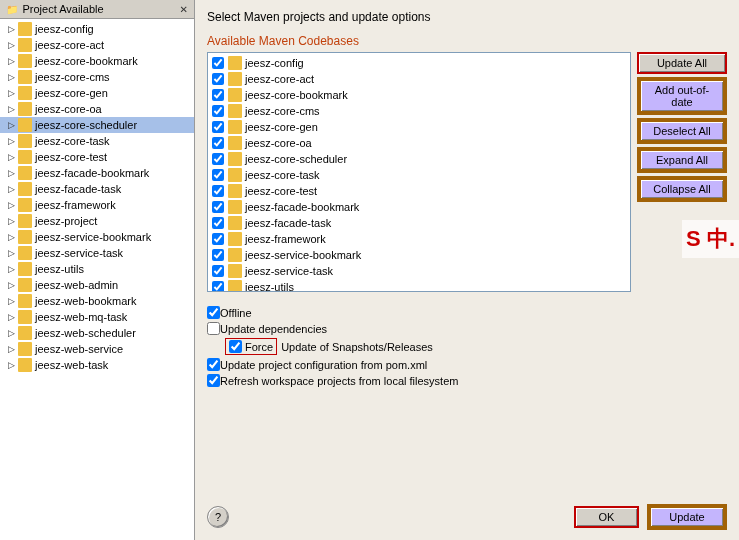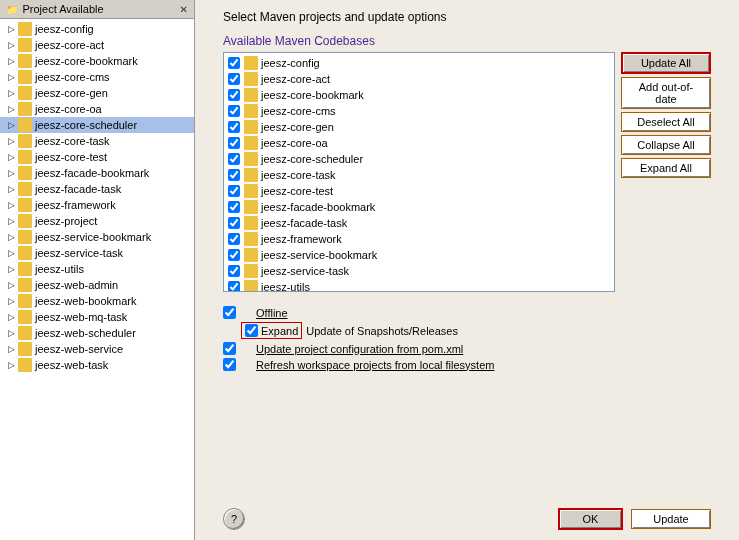--- a/index.html
+++ b/index.html
@@ -83,38 +83,38 @@
     .tree-item-folder {
       background: #f0c040;
     }
     .tree-item-label {
       font-size: 11px;
     }
 
     
     .dialog-panel {
       flex: 1;
-      padding: 10px 28px;
+      padding: 10px 12px;
       background: #f0ece4;
       display: flex;
       flex-direction: column;
       position: relative;
     }
     .dialog-title {
       font-size: 12px;
       color: #000;
       margin-bottom: 10px;
       font-weight: normal;
     }
 
     
     .codebases-label {
       font-size: 12px;
       margin-bottom: 4px;
-      color: #4c1d95;
+      color: #c2410c;
     }
     .codebases-container {
       display: flex;
       gap: 6px;
       margin-bottom: 8px;
     }
     .codebases-list-wrap {
       flex: 1;
       border: 1px solid #7f9db9;
       background: #fff;
@@ -151,43 +151,42 @@
     
     .buttons-col {
       display: flex;
       flex-direction: column;
       gap: 3px;
       width: 90px;
     }
     .btn {
       padding: 3px 8px;
       font-size: 11px;
-      background: #ffffff;
-      border: 1px solid #a16207;
+      background: #c4b5fd;
+      border: 4px solid #a16207;
       cursor: pointer;
       text-align: center;
       min-width: 80px;
       color: #000;
       box-shadow: 1px 1px 0 #fff inset, -1px -1px 0 #808080 inset;
     }
     .btn.highlighted-btn {
       border: 2px solid #c00000;
       background: #d4d0c8;
     }
 
     
     .options-section {
       margin-top: 6px;
     }
     .option-row {
       display: flex;
       align-items: center;
-      gap: 20px;
+      gap: 0;
       margin-bottom: 3px;
-      text-decoration: underline;
     }
     .option-row input[type="checkbox"] {
       width: 13px;
       height: 13px;
     }
     .option-label {
       font-size: 11px;
       color: #000;
     }
     .force-row {
@@ -453,47 +452,52 @@
             <input type="checkbox" checked="" style="">
             <span class="codebases-item-icon"></span>
             <span class="codebases-item-label">jeesz-utils</span>
           </li>
         </ul>
     </div>
     <div class="buttons-col">
       <button class="btn highlighted-btn">Update All</button>
       <button class="btn">Add out-of-date</button>
       <button class="btn">Deselect All</button>
+      <button class="btn">Expand All</button>
       <button class="btn">Collapse All</button>
-      <button class="btn">Expand All</button>
     </div>
   </div>
 
   <div class="options-section">
     <div class="option-row">
       <input type="checkbox" id="offline" checked="" style="">
       <label class="option-label" for="offline">Offline</label>
     </div>
+    <div class="option-row">
+      <input type="checkbox" id="updateDeps" style="">
+      <label class="option-label" for="updateDeps">Update dependencies</label>
+    </div>
     <div class="force-row">
       <span class="force-highlight">
         <input type="checkbox" id="force" checked="" style="">
-        <label class="option-label" for="force">Expand</label>
+        <label class="option-label" for="force">Force</label>
       </span>
       <label class="option-label" for="force">Update of Snapshots/Releases</label>
     </div>
     <div class="option-row">
       <input type="checkbox" id="updateConfig" checked="" style="">
       <label class="option-label" for="updateConfig">Update project configuration from pom.xml</label>
     </div>
     <div class="option-row">
       <input type="checkbox" id="refreshWorkspace" checked="" style="">
       <label class="option-label" for="refreshWorkspace">Refresh workspace projects from local filesystem</label>
     </div>
   </div>
 
   <div class="bottom-row">
     <button class="help-btn">?</button>
     <div class="spacer"></div>
     <button class="btn btn-ok highlighted-btn">OK</button>
     <button class="btn">Update</button>
   </div>
 
+  <div class="sogou-overlay">S 中.</div>
 </div>
 
 </body></html>

